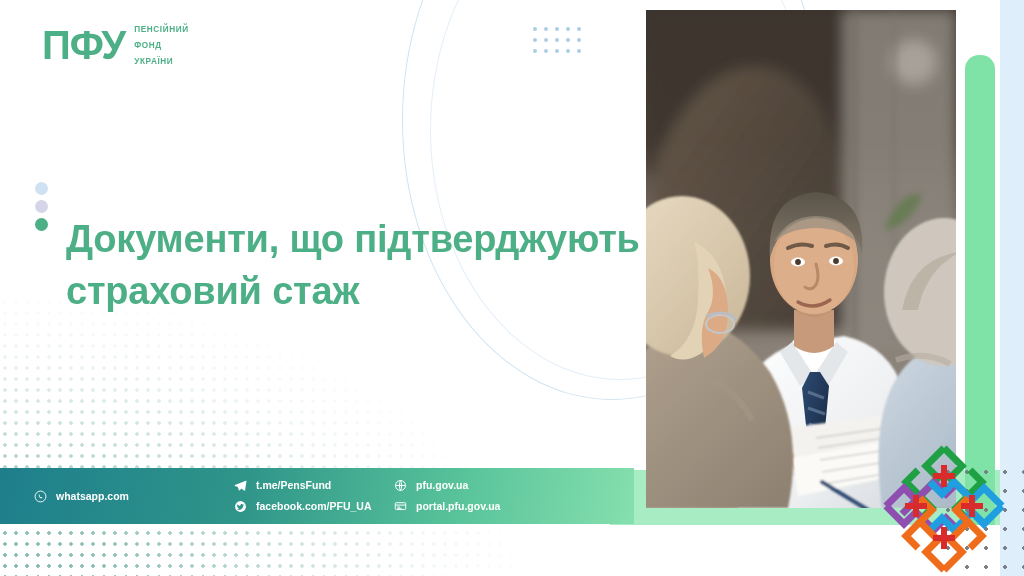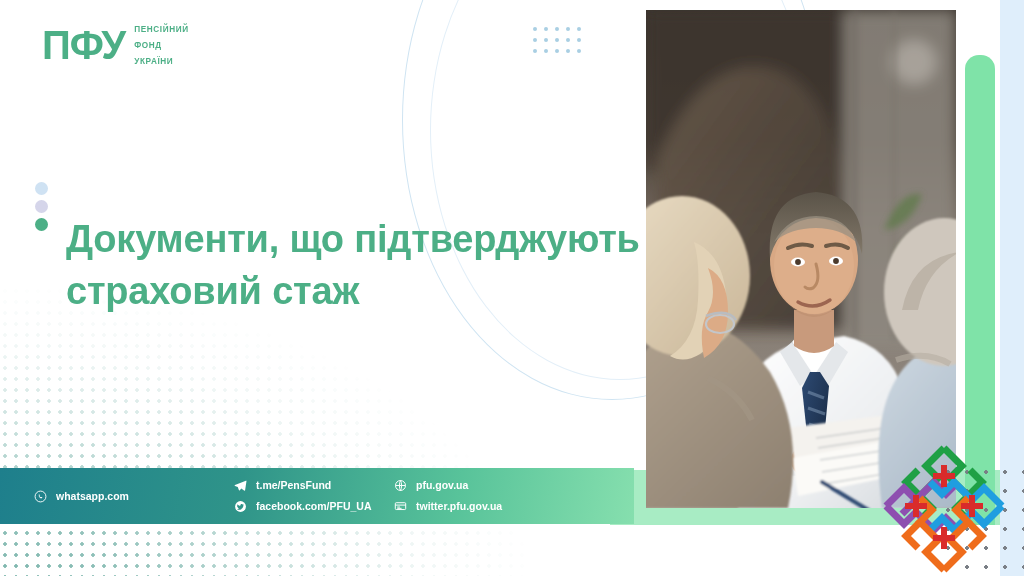--- a/index.html
+++ b/index.html
@@ -457,21 +457,21 @@
           </span>
           <span>pfu.gov.ua</span>
         </div>
         <div class="frow">
           <span class="ico">
             <svg viewBox="0 0 24 24" fill="none" stroke="#ffffff" stroke-width="1.8">
               <rect x="2.4" y="5" width="19.2" height="12.6" rx="1.8"></rect>
               <path d="M2.4 9.4h19.2M6 13h5M6 15.4h8"></path>
             </svg>
           </span>
-          <span>twitter.pfu.gov.ua</span>
+          <span>portal.pfu.gov.ua</span>
         </div>
       </div>
 
     </div>
   </div>
 
   <div class="rdots"></div>
 
   <div class="ornament">
     <svg viewBox="0 0 136 134">

